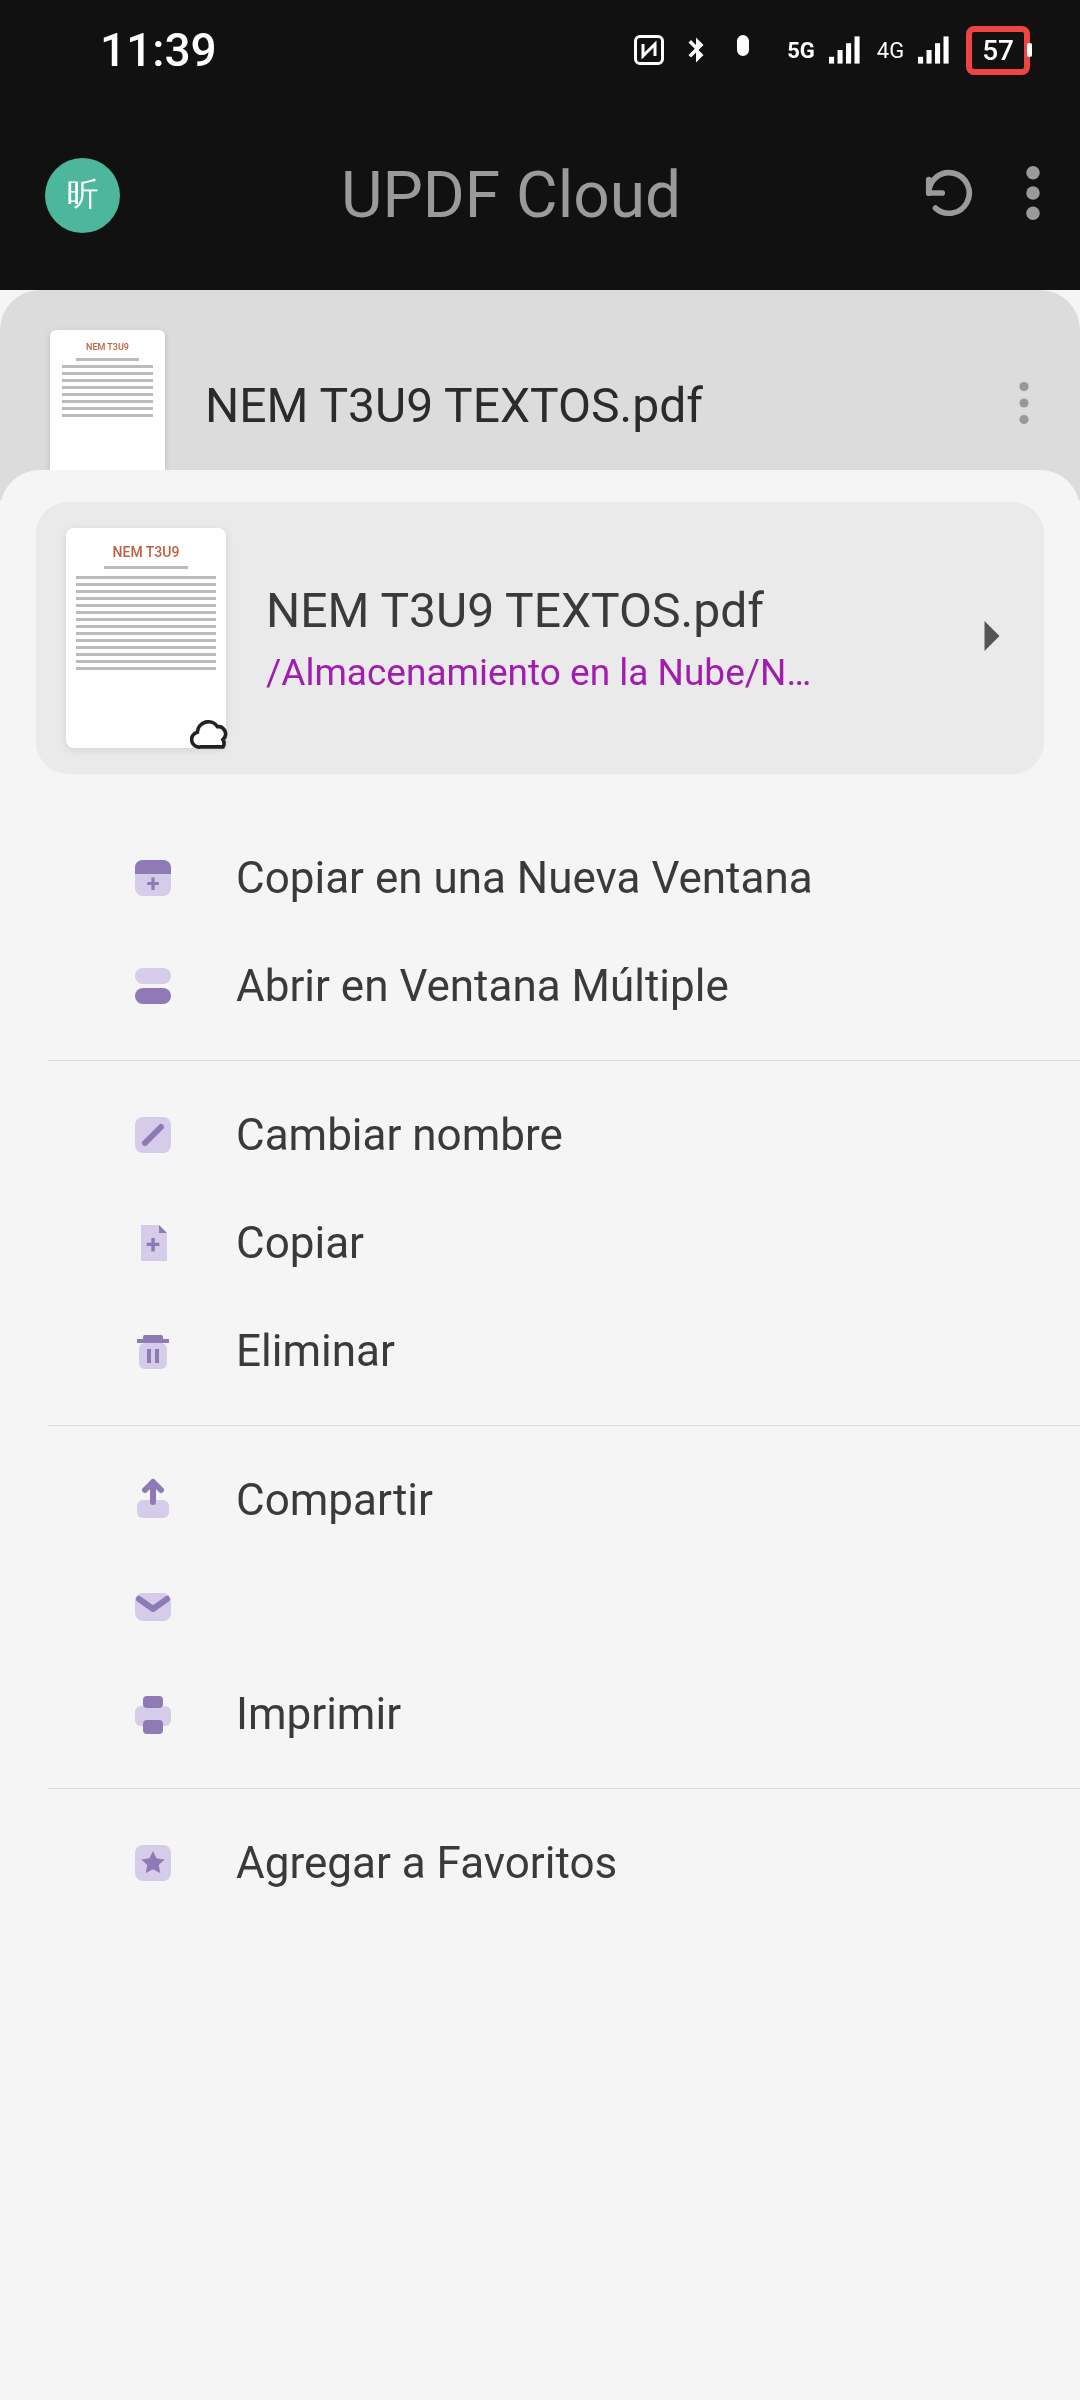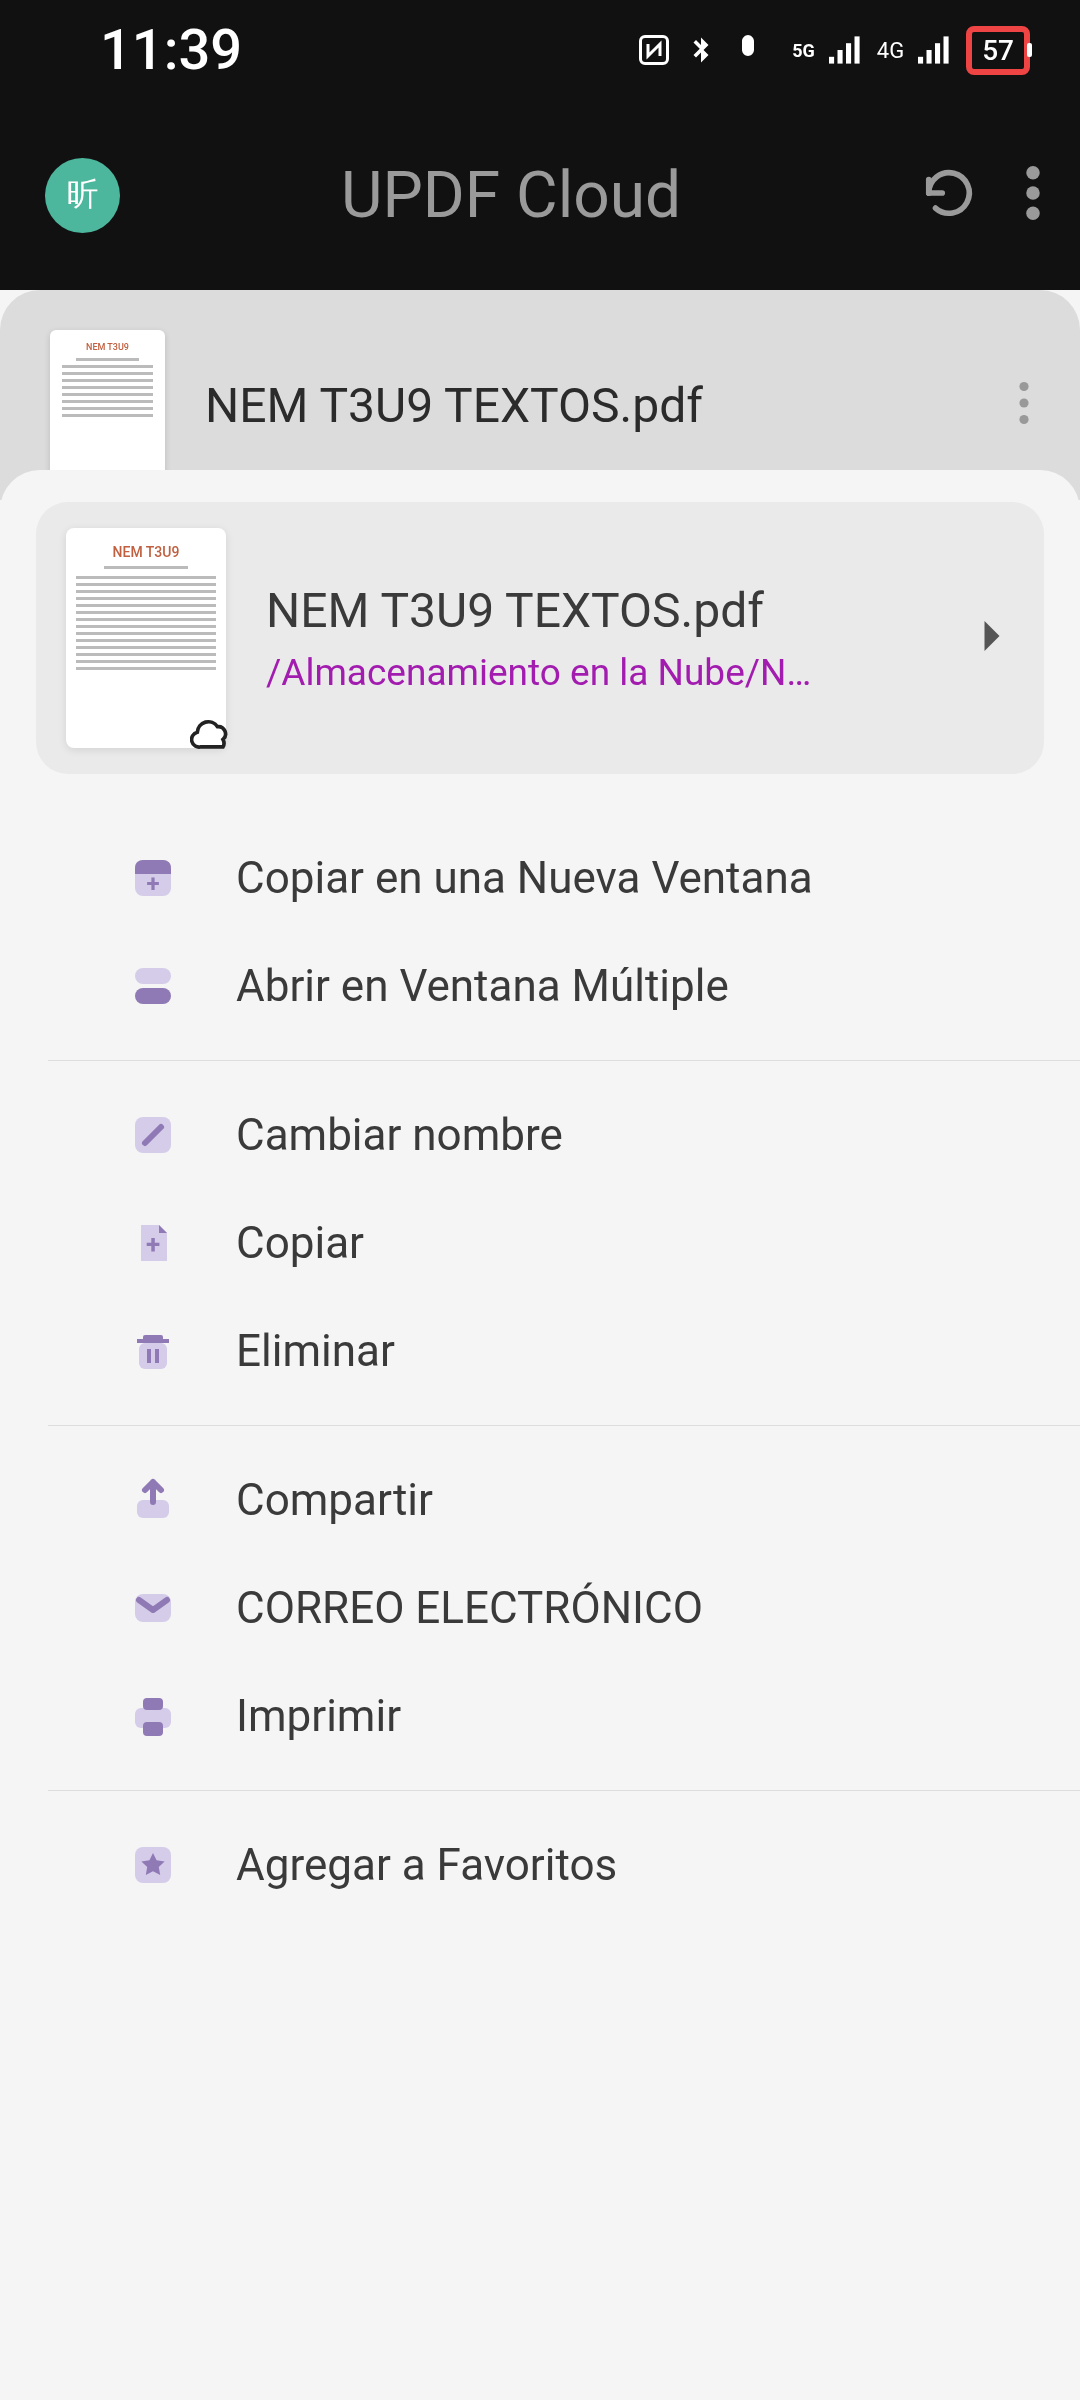--- a/index.html
+++ b/index.html
@@ -1,19 +1,19 @@
 <!DOCTYPE html>
 <html><head>
   <meta charset="utf-8">
   <style>
     * { margin: 0; padding: 0; box-sizing: border-box; font-family: -apple-system, BlinkMacSystemFont, 'Segoe UI', Roboto, sans-serif; }
     body { width: 1080px; height: 2400px; background: #f5f5f5; overflow: hidden; position: relative; }
     
     .status-bar { height: 100px; background: #111; color: #fff; display: flex; align-items: center; padding: 0 50px; justify-content: space-between; }
-    .status-time { font-size: 56px; font-weight: 500; margin-left: 50px; }
+    .status-time { font-size: 46px; font-weight: 500; margin-left: 50px; }
     .status-icons { display: flex; align-items: center; gap: 14px; }
     .status-icon { display: inline-flex; align-items: center; }
     .battery-box { border: 6px solid #ef4444; border-radius: 8px; padding: 2px 10px; font-size: 28px; font-weight: 500; position: relative; }
     .battery-box::after { content: ''; position: absolute; right: -8px; top: 30%; width: 5px; height: 40%; background: #fff; border-radius: 2px; }
     
     .app-header { height: 190px; background: #111; display: flex; align-items: center; padding: 0 40px; }
     .avatar { width: 75px; height: 75px; border-radius: 50%; background: #4db79e; color: #fff; display: flex; align-items: center; justify-content: center; font-size: 32px; margin-left: 5px; }
     .app-title { flex: 1; text-align: center; font-size: 64px; color: #9a9a9a; font-weight: 400; margin-left: -20px; }
     .header-actions { display: flex; align-items: center; gap: 50px; }
     .header-icon { color: #9a9a9a; }
@@ -59,21 +59,21 @@
     <span class="status-icon">
       <svg width="30" height="36" viewBox="0 0 24 24" fill="#fff">
           <path d="M12 2l6 6-4 4 4 4-6 6V14l-4 4-2-2 5-5-5-5 2-2 4 4V2z"></path>
         </svg>
     </span>
     <span class="status-icon">
       <svg width="36" height="36" viewBox="0 0 24 24" fill="#fff">
           <path d="M12 2C10 2 8 4 8 6v6c0 2 2 4 4 4s4-2 4-4V6c0-2-2-4-4-4zM4 4l16 16M10 20h4"></path>
         </svg>
     </span>
-    <span class="status-icon" style="font-size:18px;font-weight:700;margin-left:12px;">5G</span>
+    <span class="status-icon" style="font-size:22px;font-weight:700;margin-left:12px;">5G</span>
     <span class="status-icon">
       <svg width="34" height="30" viewBox="0 0 20 16" fill="#fff">
           <rect x="0" y="12" width="3" height="4"></rect>
           <rect x="5" y="8" width="3" height="8"></rect>
           <rect x="10" y="4" width="3" height="12"></rect>
           <rect x="15" y="0" width="3" height="16"></rect>
         </svg>
     </span>
     <span class="status-icon" style="font-size:22px;font-weight:400;">4G</span>
     <span class="status-icon">
@@ -244,21 +244,20 @@
         </div>
         <div class="menu-label">Compartir</div>
       </div>
       <div class="menu-item">
         <div class="menu-icon">
           <svg width="48" height="48" viewBox="0 0 24 24">
               <rect x="3" y="5" width="18" height="14" rx="4" fill="#d5ccea"></rect>
               <path d="M5 8l7 5 7-5" stroke="#8f7ab5" stroke-width="3" fill="none" stroke-linecap="round" stroke-linejoin="round"></path>
             </svg>
         </div>
-        <div class="menu-label">CORREO ELECTRÓNICO</div>
       </div>
       <div class="menu-item">
         <div class="menu-icon">
           <svg width="48" height="48" viewBox="0 0 24 24">
               <rect x="3" y="8" width="18" height="10" rx="3" fill="#d5ccea"></rect>
               <rect x="7" y="3" width="10" height="6" rx="2" fill="#8f7ab5"></rect>
               <rect x="7" y="15" width="10" height="7" rx="2" fill="#8f7ab5"></rect>
             </svg>
         </div>
         <div class="menu-label">Imprimir</div>

